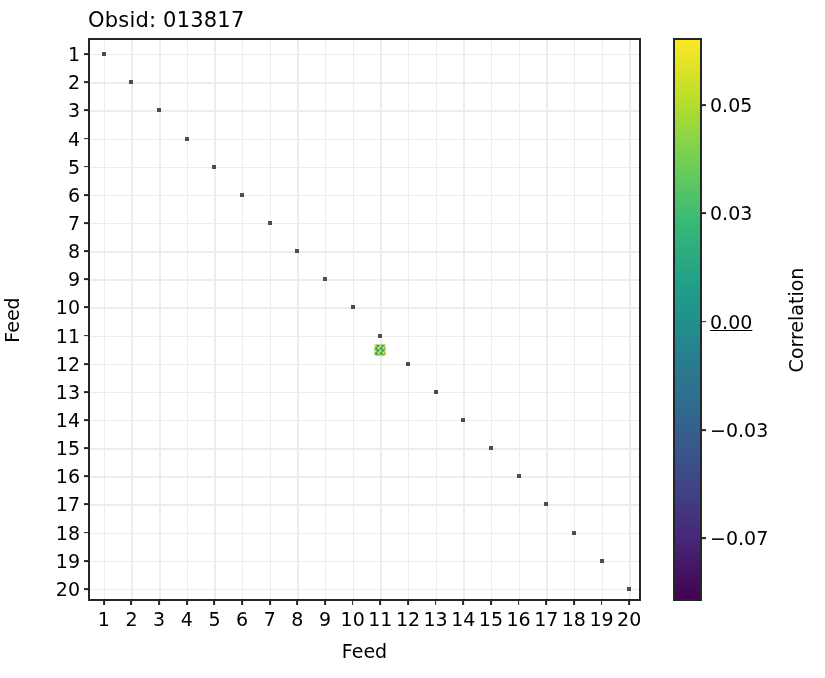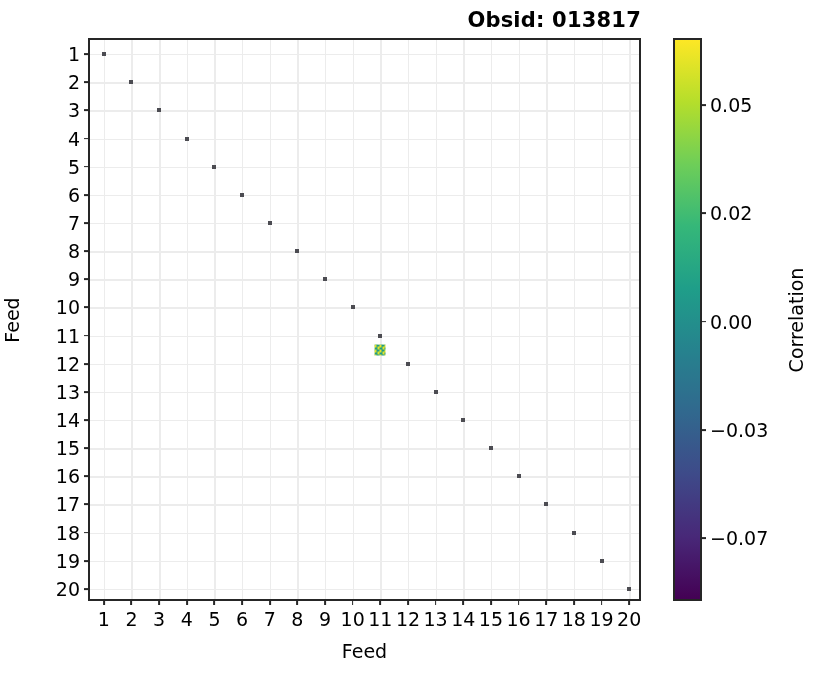--- a/index.html
+++ b/index.html
@@ -15,26 +15,25 @@
     font-family: "DejaVu Sans", sans-serif;
     color: #000000;
   }
 
   
   #figure-title {
     position: absolute;
     left: 88px;
     top: 8px;
     width: 553px;
-    text-align: right;
+    text-align: left;
     font-size: 21px;
     color: #000000;
     letter-spacing: 0.2px;
     white-space: nowrap;
-    font-weight: bold;
   }
 
   
   #plot-axes {
     position: absolute;
     left: 88px;
     top: 38px;
     width: 553px;
     height: 563px;
     background: #ffffff;
@@ -344,23 +343,23 @@
     <div class="ticklabel-y" style="top: 548.925px;">20</div>
   </div>
 
 <div id="xlabel">Feed</div>
 
 <div id="colorbar-axes">
   <div id="colorbar-gradient" style="background: linear-gradient(to top, rgb(68, 1, 84), rgb(72, 40, 120), rgb(62, 74, 137), rgb(49, 104, 142), rgb(38, 130, 142), rgb(31, 158, 137), rgb(53, 183, 121), rgb(110, 206, 88), rgb(181, 222, 43), rgb(253, 231, 37));"></div>
 <div class="cbar-tick" style="top: 64.9615px;"></div>
     <div class="cbar-ticklabel" style="top: 64.9615px;">0.05</div>
     <div class="cbar-tick" style="top: 173.231px;"></div>
-    <div class="cbar-ticklabel" style="top: 173.231px;">0.02</div>
+    <div class="cbar-ticklabel" style="top: 173.231px;">0.03</div>
     <div class="cbar-tick" style="top: 281.5px;"></div>
-    <div class="cbar-ticklabel" style="top: 281.5px;">0.00</div>
+    <div class="cbar-ticklabel" style="top: 281.5px; text-decoration: underline;">0.00</div>
     <div class="cbar-tick" style="top: 389.769px;"></div>
     <div class="cbar-ticklabel" style="top: 389.769px;">−0.03</div>
     <div class="cbar-tick" style="top: 498.038px;"></div>
     <div class="cbar-ticklabel" style="top: 498.038px;">−0.07</div>
   </div>
 <div id="colorbar-label">
   <span>Correlation</span>
 </div>
 
 </body></html>

